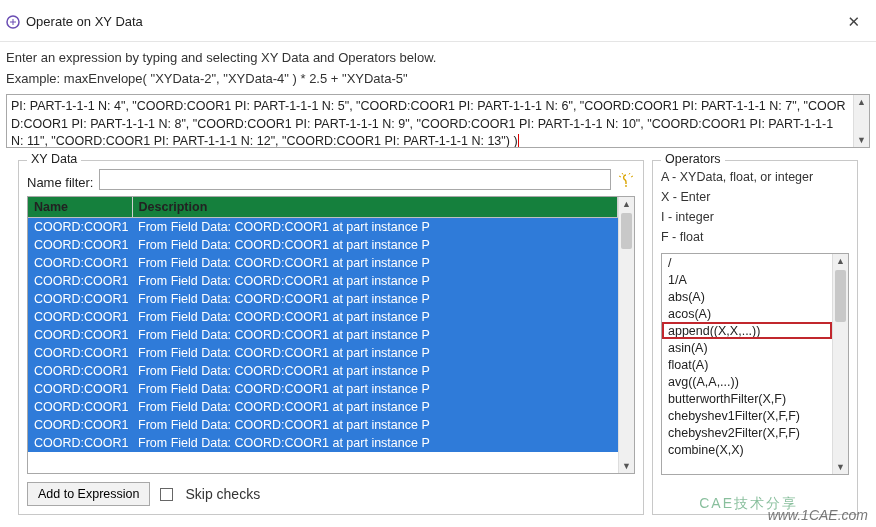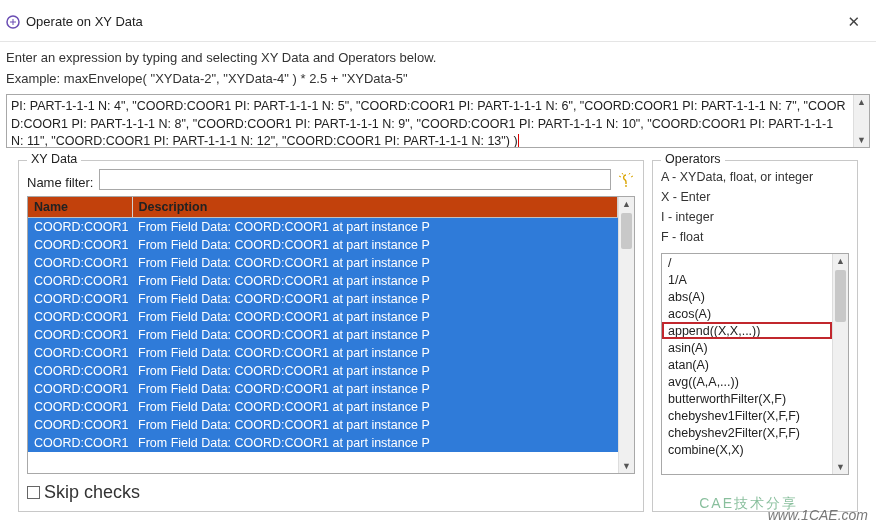--- a/index.html
+++ b/index.html
@@ -104,21 +104,21 @@
   }
 
   .table-wrap {
     border: 1px solid #a8a8a8;
     height: 278px;
     display: flex;
   }
   .table-inner { flex: 1; overflow: hidden; }
   table { border-collapse: collapse; width: 100%; table-layout: fixed; }
   thead th {
-    background: #c2410c;
+    background: #15803d;
     border-right: 1px solid #d0d0d0;
     border-bottom: 1px solid #c0c0c0;
     text-align: left;
     padding: 3px 6px;
     font-weight: 600;
     font-size: 12.5px;
     color: #222;
   }
   thead th:first-child { width: 104px; }
   tbody td {
@@ -147,21 +147,21 @@
   .bottom-row {
     display: flex; align-items: center; gap: 10px;
     margin-top: 8px;
   }
   .btn-add {
     border: 1px solid #a8a8a8;
     background: #f2f2f2;
     padding: 4px 10px;
     font-size: 12.5px;
   }
-  .chk-row { display: flex; align-items: center; gap: 4px; font-size: 18px; }
+  .chk-row { display: flex; align-items: center; gap: 12px; font-size: 14px; }
   .chk { width: 13px; height: 13px; border: 1px solid #666; background:#fff; }
 
   .op-legend {
     margin: 0 0 6px 0;
     font-size: 12.5px;
     line-height: 1.6;
   }
   .op-list-wrap {
     border: 1px solid #a8a8a8;
     height: 222px;
@@ -316,20 +316,21 @@
       <div class="vscroll">
         <div class="arrow">▲</div>
         <div class="track">
           <div class="thumb" style="top:2px;height:36px"></div>
         </div>
         <div class="arrow">▼</div>
       </div>
     </div>
 
     <div class="bottom-row">
+      <button class="btn-add">Add to Expression</button>
       <label class="chk-row">
         <span class="chk"></span>
         <span>Skip checks</span>
       </label>
     </div>
   </div>
 
   <div class="fieldset op-box">
     <div class="legend">Operators</div>
     <div class="op-legend">
@@ -339,21 +340,21 @@
       <div>F - float</div>
     </div>
     <div class="op-list-wrap">
       <div class="op-list" id="op-list">
           <div class="op-item">/</div>
           <div class="op-item">1/A</div>
           <div class="op-item">abs(A)</div>
           <div class="op-item">acos(A)</div>
           <div class="op-item highlight">append((X,X,...))</div>
           <div class="op-item">asin(A)</div>
-          <div class="op-item">atan(A)</div>
+          <div class="op-item">float(A)</div>
           <div class="op-item">avg((A,A,...))</div>
           <div class="op-item">butterworthFilter(X,F)</div>
           <div class="op-item">chebyshev1Filter(X,F,F)</div>
           <div class="op-item">chebyshev2Filter(X,F,F)</div>
           <div class="op-item">combine(X,X)</div>
         </div>
       <div class="vscroll">
         <div class="arrow">▲</div>
         <div class="track">
           <div class="thumb" style="top:2px;height:52px"></div>

